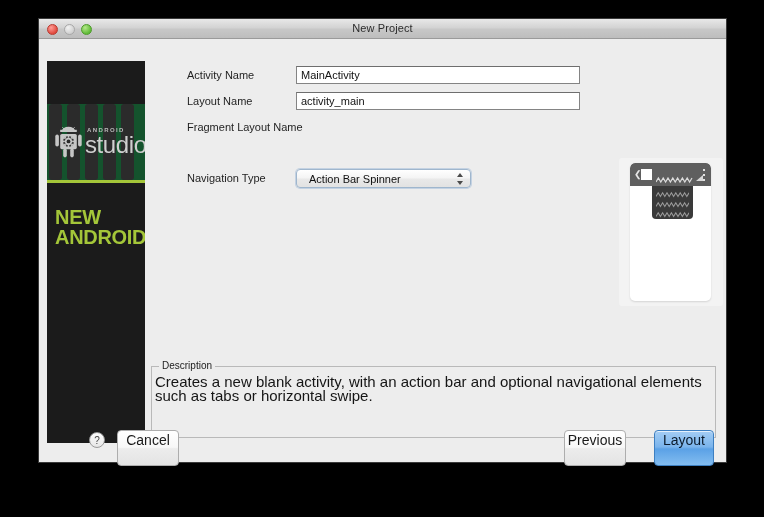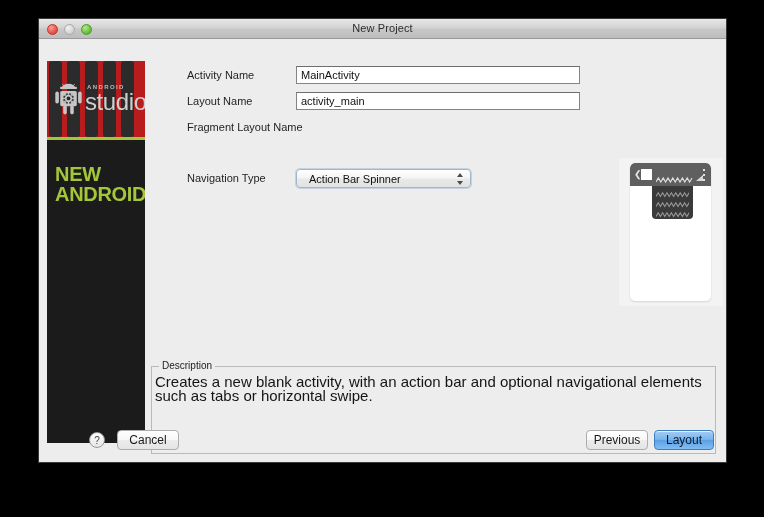--- a/index.html
+++ b/index.html
@@ -68,22 +68,23 @@
     left: 8px;
     top: 22px;
     width: 98px;
     height: 382px;
     background: #1b1b1b;
     overflow: hidden;
   }
   #sidebar-logo {
     position: relative;
     height: 76px;
-    background: #b91c1c;
+    background: #14532d;
     overflow: hidden;
+    margin-top: 43px;
   }
   .logo-stripe {
     position: absolute;
     top: 0;
     width: 13px;
     height: 100%;
     background: #2b2b2b;
     border-radius: 3px;
   }
   #logo-brand {
@@ -279,21 +280,21 @@
     height: 7px;
   }
   .squiggle svg { display: block; }
 
   
   #desc-box {
     position: absolute;
     left: 0;
     top: 305px;
     right: 2px;
-    height: 88px;
+    height: 72px;
     border: 1px solid #b9b9b9;
     background: #ededed;
     box-sizing: border-box;
   }
   #desc-legend {
     position: absolute;
     left: 7px;
     top: -7px;
     background: #ededed;
     padding: 0 3px;
@@ -327,33 +328,33 @@
     background: linear-gradient(to bottom, #fdfdfd, #e6e6e6);
     font-size: 10px;
     color: #444;
     text-align: center;
     line-height: 15px;
     box-sizing: border-box;
   }
   .push-button {
     position: absolute;
     top: 6px;
-    height: 20px;
+    height: 36px;
     box-sizing: border-box;
     border: 1px solid #adadad;
     border-radius: 4px;
     background: linear-gradient(to bottom, #ffffff 0%, #f7f7f7 48%, #ececec 52%, #e4e4e4 100%);
-    font-size: 12px;
+    font-size: 14px;
     color: #1a1a1a;
     text-align: center;
     line-height: 18px;
     box-shadow: 0 1px 0 rgba(255,255,255,0.7) inset;
   }
   #cancel-button  { left: 78px;  width: 62px; }
-  #previous-button{ right: 78px; width: 62px; }
+  #previous-button{ right: 100px; width: 62px; }
   #finish-button {
     right: 12px;
     width: 60px;
     border: 1px solid #3d7fc1;
     background: linear-gradient(to bottom, #a4cdf4 0%, #7ab4ec 47%, #5ba1e6 53%, #83bdf0 100%);
     color: #0b1b2c;
   }
 </style>
 </head>
 <body>

